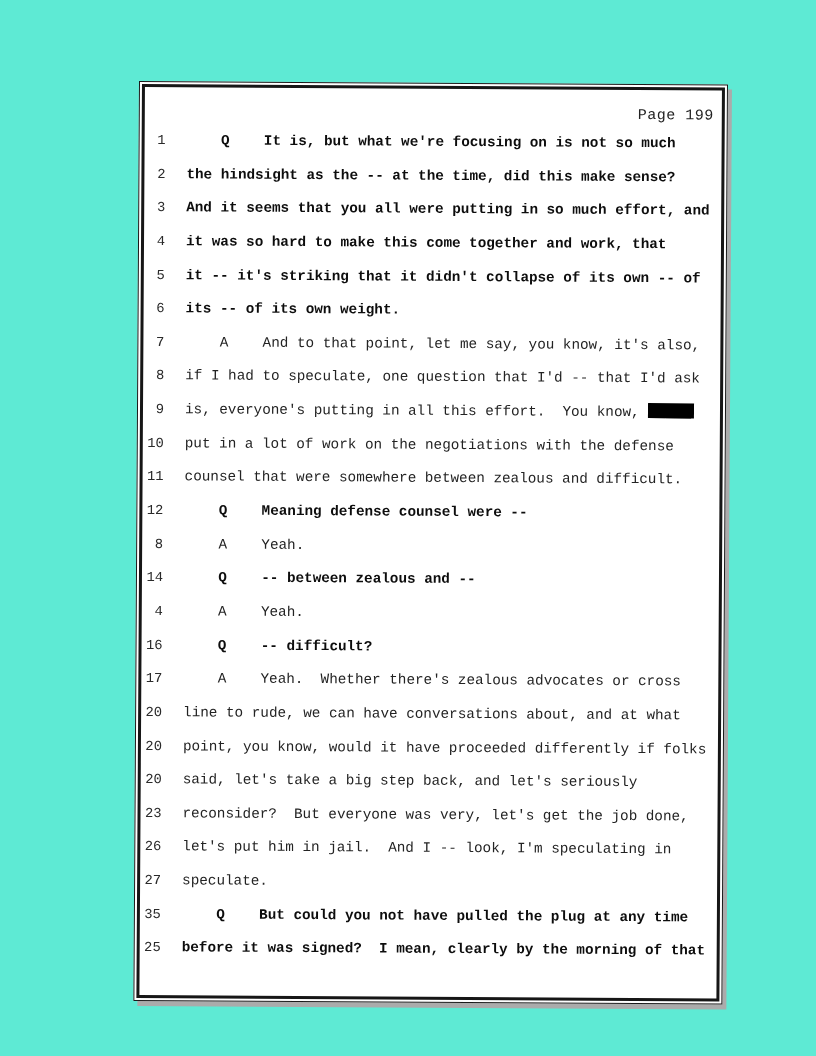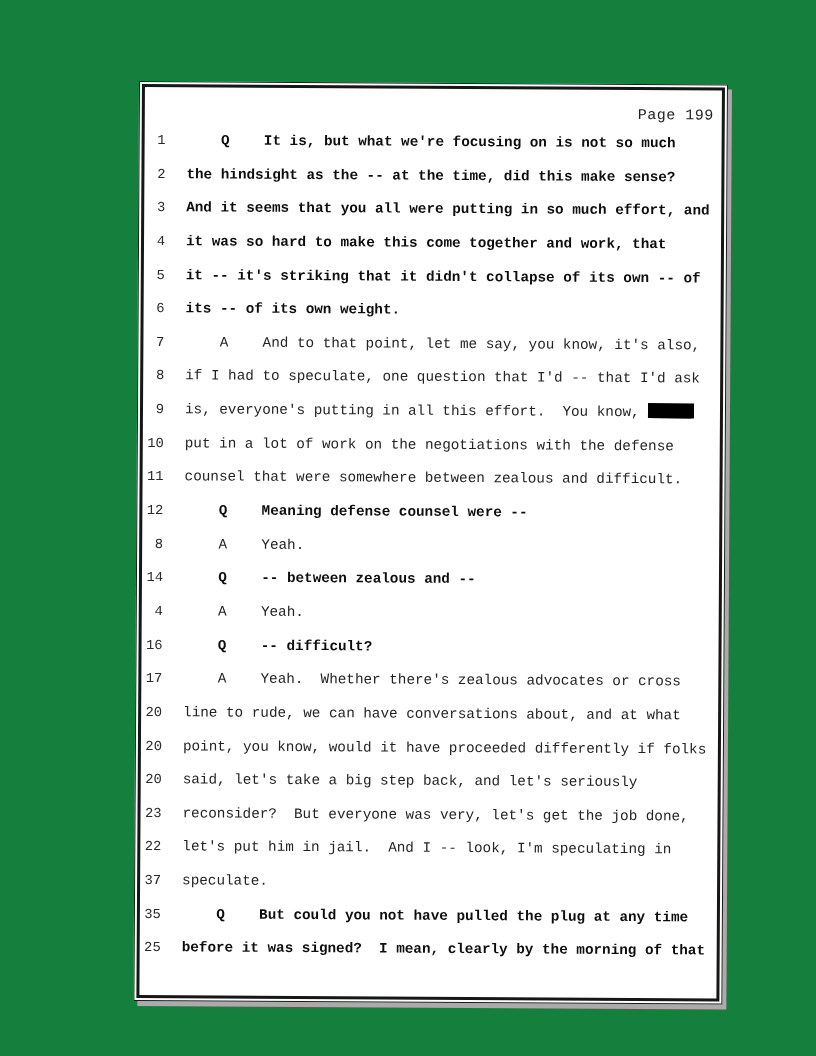--- a/index.html
+++ b/index.html
@@ -4,21 +4,21 @@
 <style>
   html, body {
     margin: 0;
     padding: 0;
     background: #ffffff;
   }
   .canvas {
     position: relative;
     width: 816px;
     height: 1056px;
-    background: #15803d;
+    background: #5eead4;
     overflow: hidden;
     font-family: "Liberation Mono", "DejaVu Sans Mono", monospace;
     color: #1b1b1b;
   }
   
   .sheet {
     position: absolute;
     left: 139px;
     top: 81px;
     width: 589px;
@@ -194,26 +194,26 @@
     <span class="num">20</span>
     <span class="txt">said, let's take a big step back, and let's seriously</span>
   </div>
 
   <div class="line">
     <span class="num">23</span>
     <span class="txt">reconsider?  But everyone was very, let's get the job done,</span>
   </div>
 
   <div class="line">
-    <span class="num">22</span>
+    <span class="num">26</span>
     <span class="txt">let's put him in jail.  And I -- look, I'm speculating in</span>
   </div>
 
   <div class="line">
-    <span class="num">37</span>
+    <span class="num">27</span>
     <span class="txt">speculate.</span>
   </div>
 
   <div class="line bold">
     <span class="num">35</span>
     <span class="txt">    Q    But could you not have pulled the plug at any time</span>
   </div>
 
   <div class="line bold">
     <span class="num">25</span>

